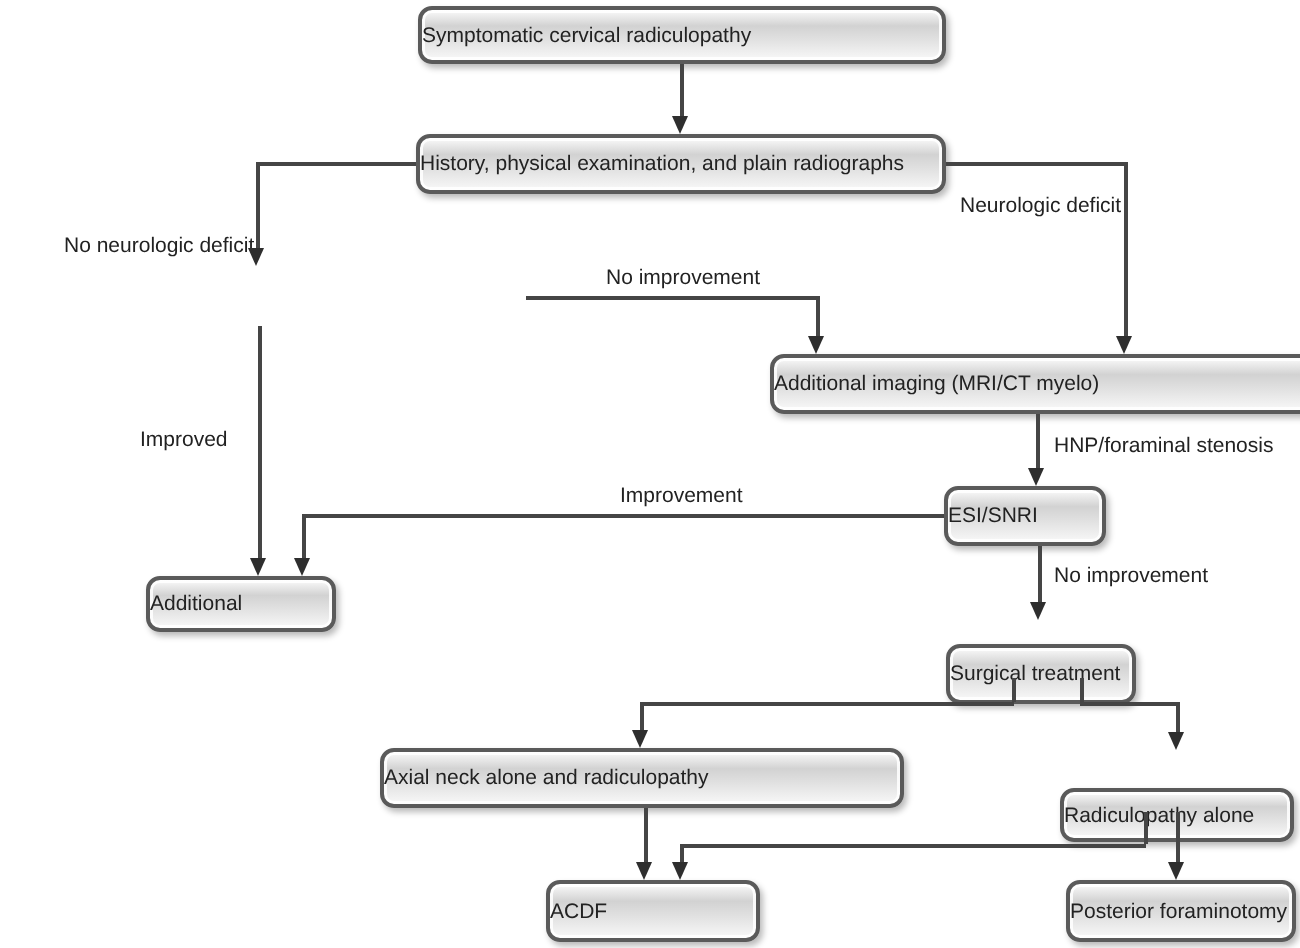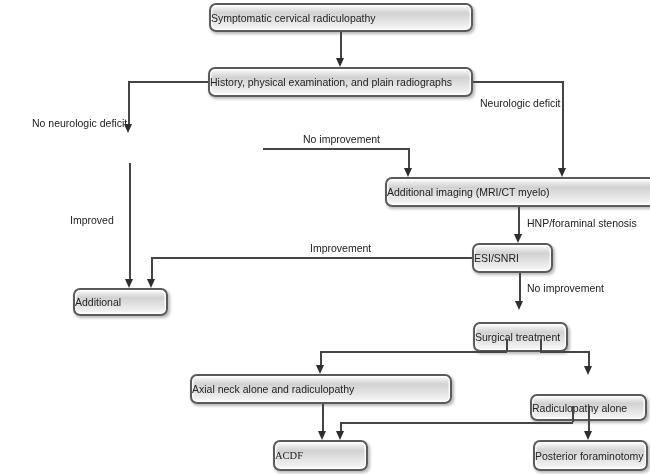--- a/index.html
+++ b/index.html
@@ -82,21 +82,21 @@
   </div>
 
   <div class="node" style="left:190px; top:374px; width:262px; height:30px;">
     <span>Axial neck alone and radiculopathy</span>
   </div>
 
   <div class="node" style="left:530px; top:375px; width:117px; height:27px;margin-top:19px;">
     <span>Radiculopathy alone</span>
   </div>
 
-  <div class="node" style="left:273px; top:440px; width:95px; height:31px;font-family:Liberation Serif, serif;">
+  <div class="node" style="left:273px; top:440px; width:107px; height:31px;">
     <span>ACDF</span>
   </div>
 
   <div class="node" style="left:533px; top:440px; width:115px; height:31px;">
     <span>Posterior foraminotomy</span>
   </div>
 
   <span class="edge-label" style="left:32px; top:117px;">No neurologic deficit</span>
   <span class="edge-label" style="left:480px; top:97px;">Neurologic deficit</span>
   <span class="edge-label" style="left:303px; top:133px;">No improvement</span>

